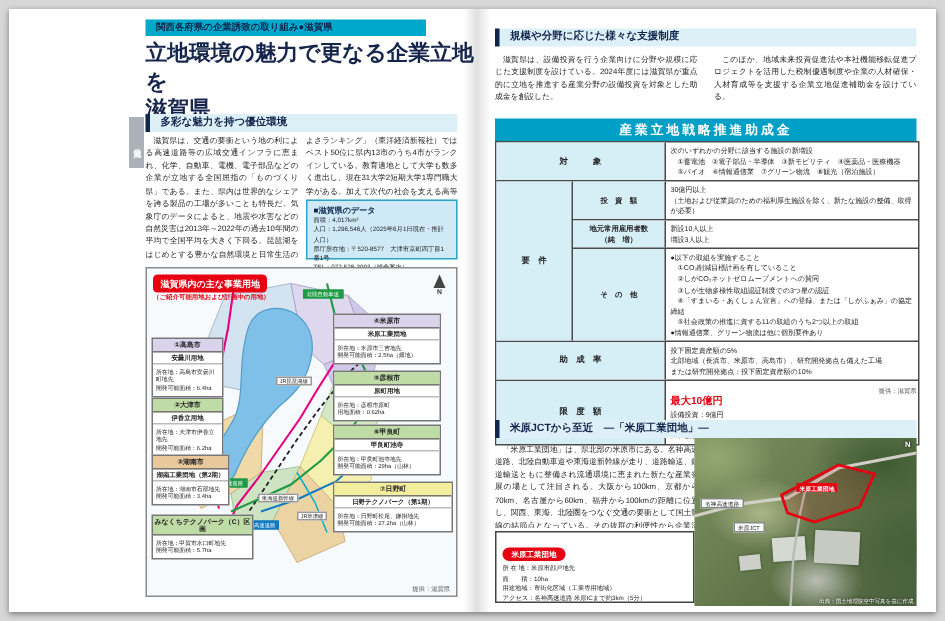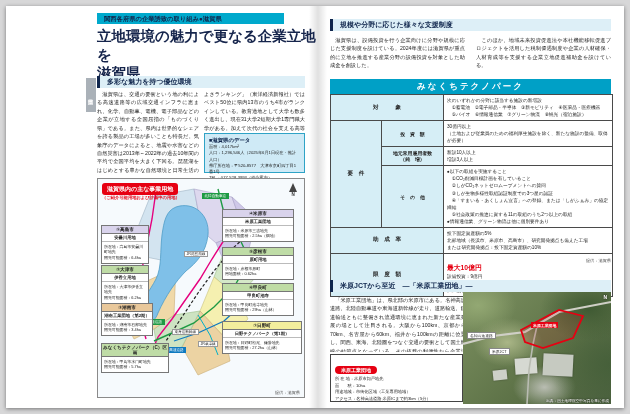--- a/index.html
+++ b/index.html
@@ -211,21 +211,21 @@
 開発可能面積：27.2ha（山林）</div>
       </div>
 
       <div class="abs map-credit">提供：滋賀県</div>
     </div>
 
     <div class="abs sec2 sec-h">規模や分野に応じた様々な支援制度</div>
     <div class="abs bodytxt r-col1">　滋賀県は、設備投資を行う企業向けに分野や規模に応じた支援制度を設けている。2024年度には滋賀県が重点的に立地を推進する産業分野の設備投資を対象とした助成金を創設した。</div>
     <div class="abs bodytxt r-col2">　このほか、地域未来投資促進法や本社機能移転促進プロジェクトを活用した税制優遇制度や企業の人材確保・人材育成等を支援する企業立地促進補助金を設けている。</div>
 
-    <div class="abs banner">みなくちテクノパーク</div>
+    <div class="abs banner">産業立地戦略推進助成金</div>
 
     <div class="abs grant-table">
       <div class="tr">
         <div class="tl">対　　　象</div>
         <div class="tc">次のいずれかの分野に該当する施設の新増設
 　①蓄電池　②電子部品・半導体　③新モビリティ　④医薬品・医療機器
 　⑤バイオ　⑥情報通信業　⑦グリーン物流　⑧観光（宿泊施設）</div>
       </div>
       <div class="tr">
         <div class="tl narrow">要　件</div>

